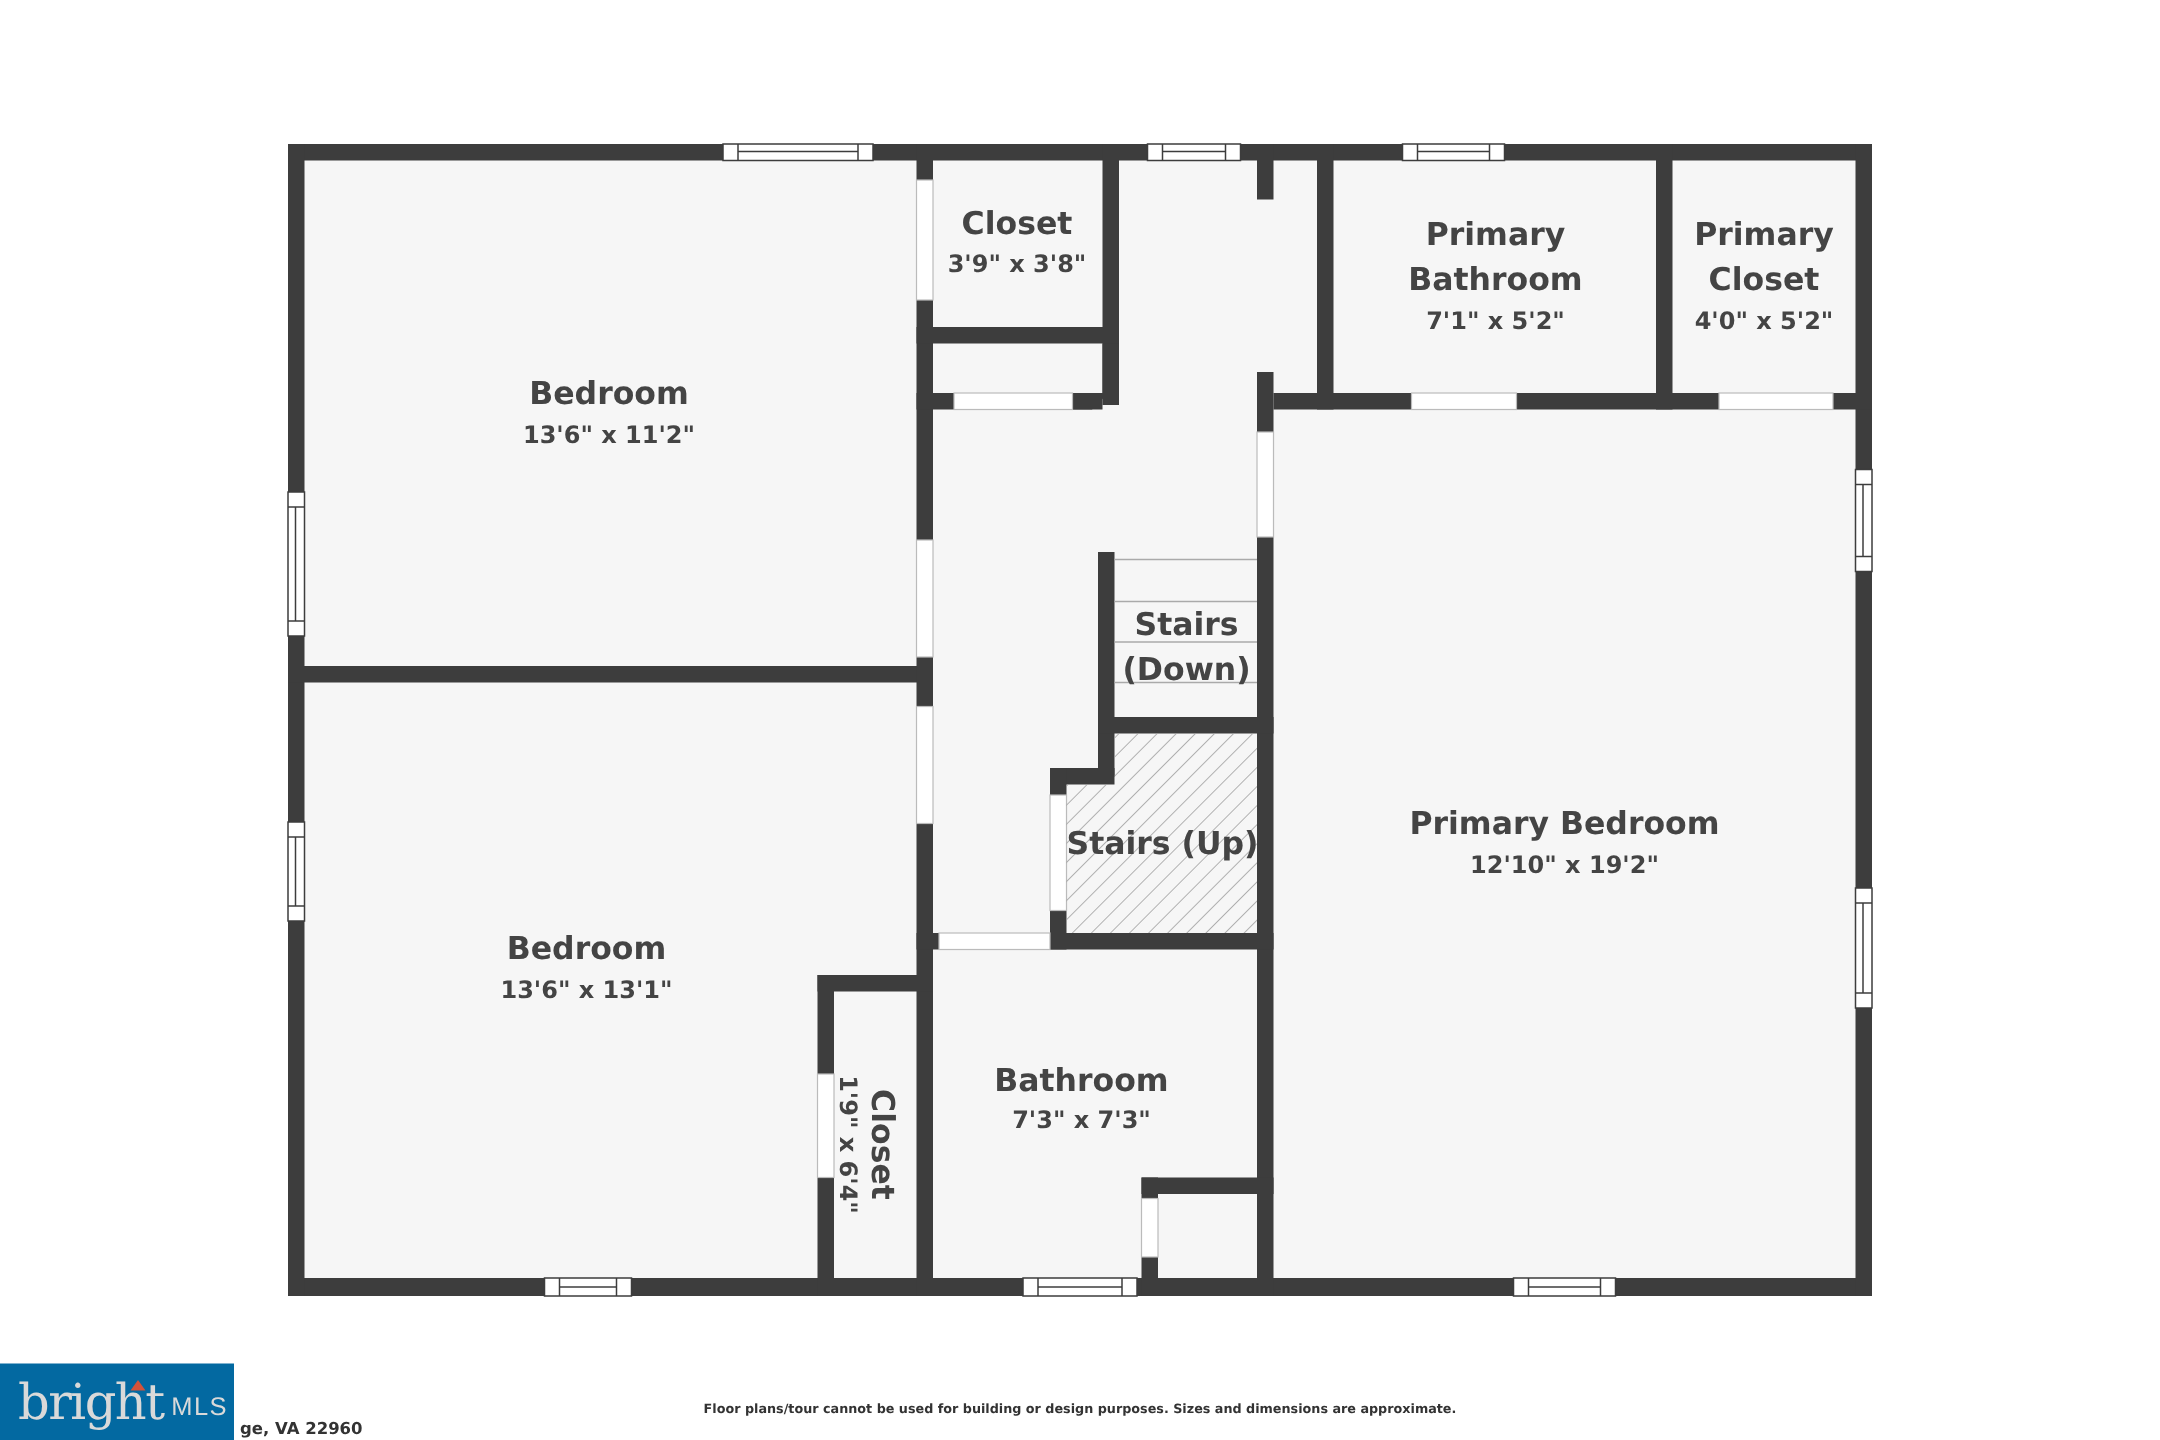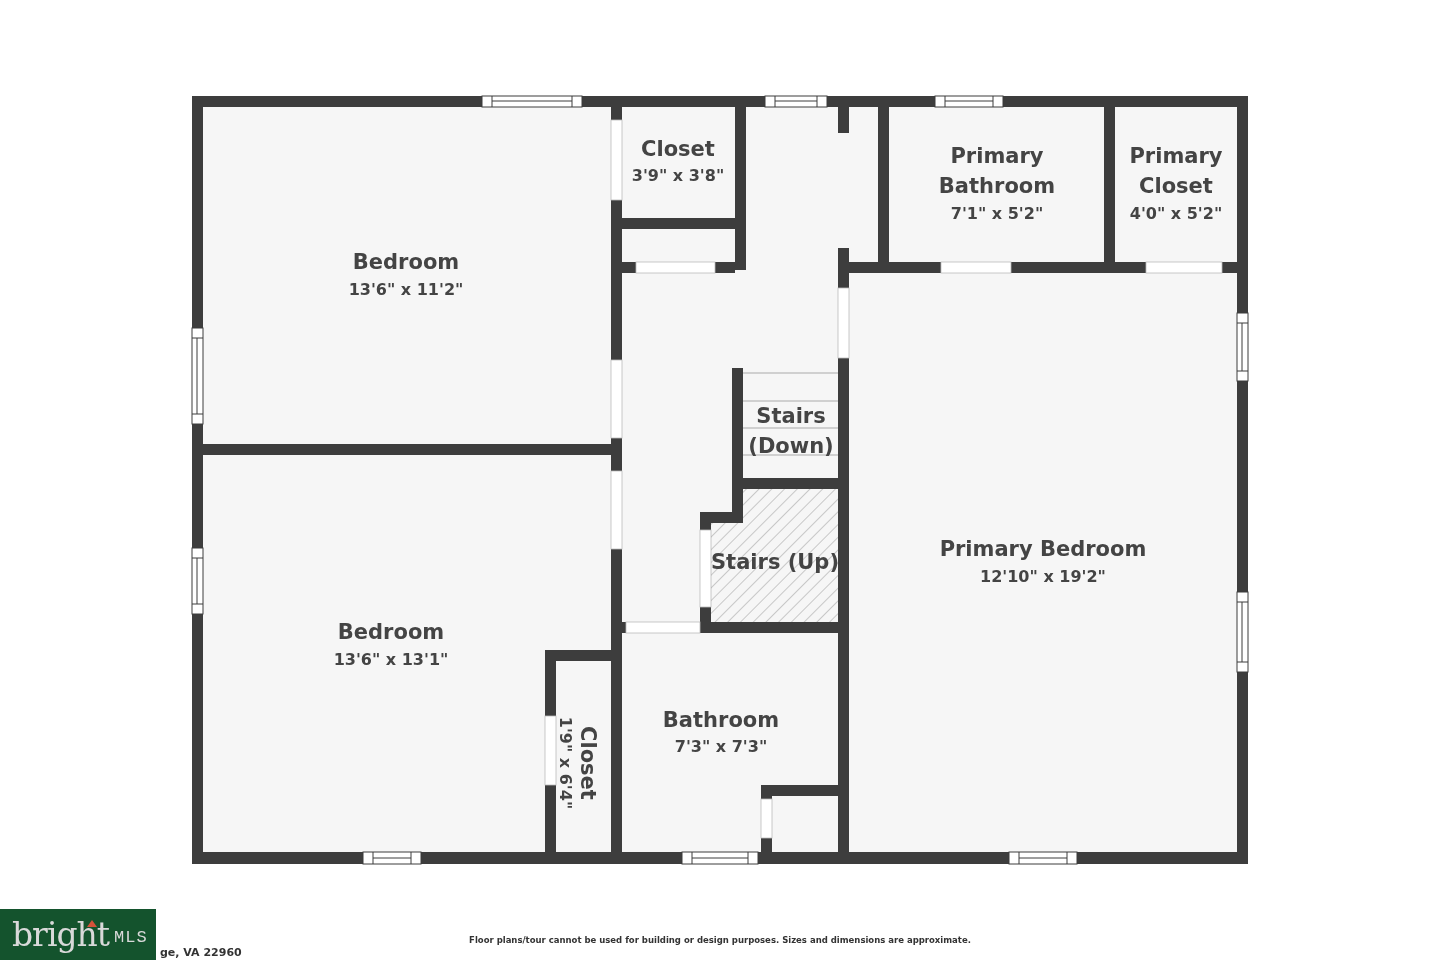--- a/index.html
+++ b/index.html
@@ -1,24 +1,24 @@
 <!DOCTYPE html>
 <html><head>
 <meta charset="utf-8">
 <style>
   html, body { margin:0; padding:0; background:#ffffff; }
   body { width:1440px; height:960px; position:relative; overflow:hidden; font-family:"DejaVu Sans", sans-serif; }
   #plan { position:absolute; left:0; top:0; }
   .room-name { font-family:"DejaVu Sans", sans-serif; font-weight:bold; font-size:21px; fill:#444444; }
   .room-dim { font-family:"DejaVu Sans", sans-serif; font-weight:bold; font-size:16px; fill:#444444; }
   .address { position:absolute; left:160px; top:905px; font-size:11px; font-weight:bold; color:#333; white-space:nowrap;margin-top:41px; }
-  .logo { position:absolute; left:0; top:909px; width:156px; height:51px; background:#14532d; display:flex; align-items:center; padding-left:12px; box-sizing:border-box; }
+  .logo { position:absolute; left:0; top:909px; width:156px; height:51px; background:#0369a1; display:flex; align-items:center; padding-left:12px; box-sizing:border-box; }
   .logo-bright { font-family:"DejaVu Serif", serif; font-size:33px; color:#d9d9d9; letter-spacing:-1px; position:relative; line-height:1; }
   .logo-dot { position:absolute; left:75px; top:2px; width:0; height:0; border-left:5px solid transparent; border-right:5px solid transparent; border-bottom:7px solid #d4523a; }
-  .logo-mls { font-family:Liberation Mono, monospace; font-size:17px; color:#d9d9d9; margin-left:5px; margin-top:6px; letter-spacing:1px; }
+  .logo-mls { font-family:Liberation Sans, sans-serif; font-size:17px; color:#d9d9d9; margin-left:5px; margin-top:6px; letter-spacing:1px; }
   .disclaimer { position:absolute; left:0; width:1440px; top:935px; text-align:center; font-size:8.5px; font-weight:bold; color:#333; }
 </style>
 </head>
 <body>
 
 <svg id="plan" width="1440" height="960" viewBox="0 0 1440 960" xmlns="http://www.w3.org/2000/svg">
   <defs>
     <pattern id="hatch" patternUnits="userSpaceOnUse" width="9" height="9" patternTransform="rotate(45)">
       <line x1="0" y1="0" x2="0" y2="9" stroke="#9a9a9a" stroke-width="1"></line>
     </pattern>

